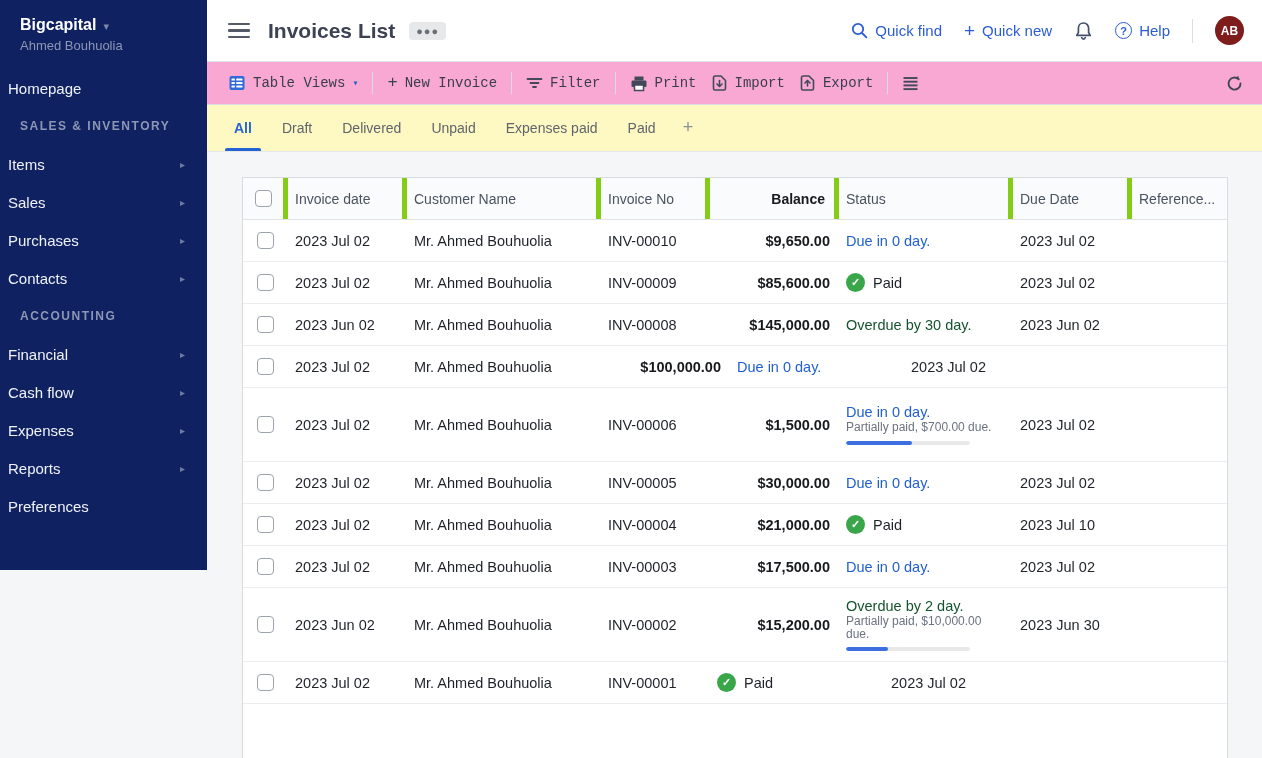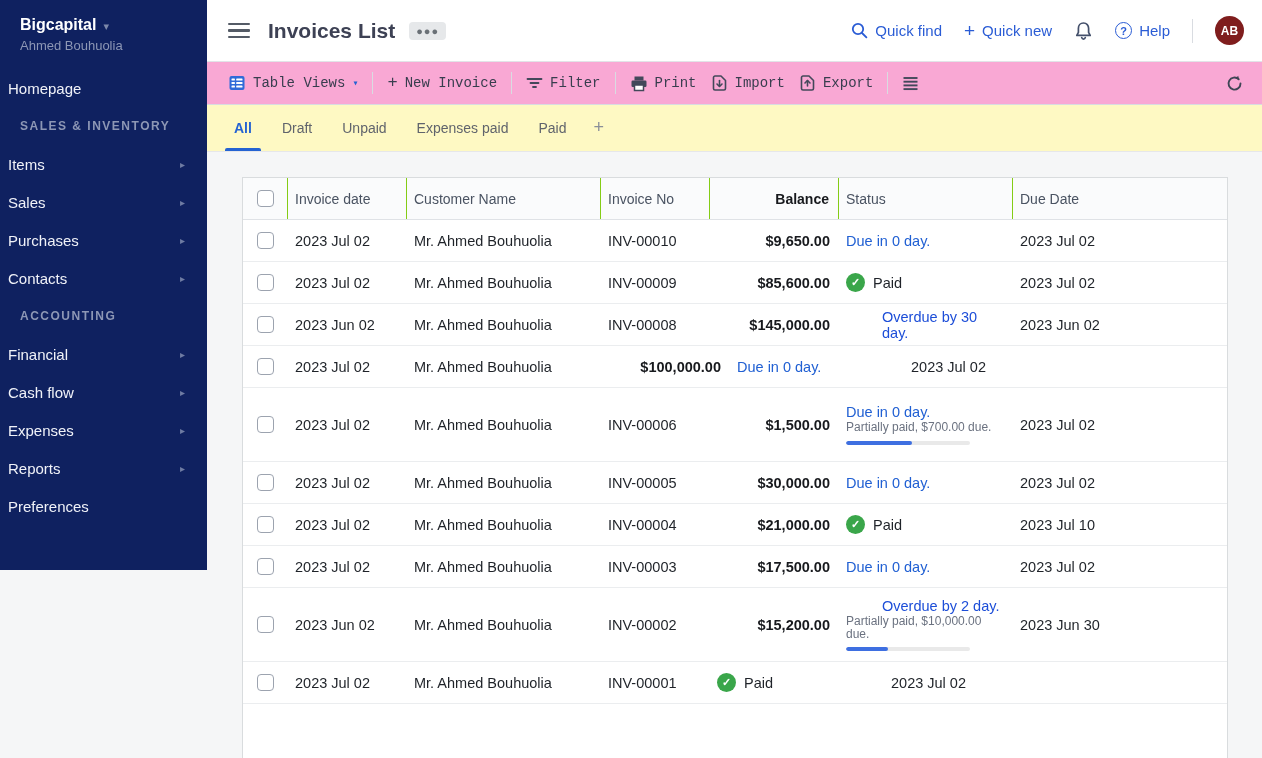--- a/index.html
+++ b/index.html
@@ -59,36 +59,36 @@
     height:3px; background:#2563d2; border-radius:2px 2px 0 0; }
   .tab-add { height:47px; display:flex; align-items:center; padding:0 12px;
     color:#8a8f98; font-size:18px; cursor:pointer; }
 
   
   .content { position:absolute; top:153px; left:0; right:0; bottom:0; background:#f5f6f7; }
   .invoice-table { position:absolute; left:35px; top:24px; width:986px; bottom:-1px;
     background:#fff; border:1px solid #d9dcde; border-bottom:none; }
   .thead { display:flex; height:42px; background:#fafbfc; border-bottom:1px solid #dfe2e6; }
   .th { display:flex; align-items:center; padding-left:7px; font-size:14px; color:#4a5362;
-    border-right:1px solid #84cc16; cursor:pointer; overflow:hidden; white-space:nowrap; }
+    border-right:5px solid #84cc16; cursor:pointer; overflow:hidden; white-space:nowrap; }
   .th:last-child { border-right:none; }
   .row { display:flex; height:42px; border-bottom:1px solid #ebedef; background:#fff; }
   .row.tall { height:74px; }
   .cell { display:flex; align-items:center; padding-left:7px; font-size:14.5px; color:#1f2329;
     overflow:hidden; white-space:nowrap; }
   .c0 { width:45px; justify-content:center; padding-left:0; }
   .c1 { width:119px; } .c2 { width:194px; } .c3 { width:109px; }
   .c4 { width:129px; justify-content:flex-end; padding-right:9px; font-weight:bold; color:#17191d; }
   .c5 { width:174px; } .c6 { width:119px; } .c7 { flex:1; }
   .checkbox { width:17px; height:17px; border:1.5px solid #9ca3af; border-radius:4px;
     background:#fff; cursor:pointer; }
   .status-cell { flex-direction:column; align-items:flex-start; justify-content:center;
     white-space:normal; padding-right:12px; }
   .st-due { color:#2160d3; }
-  .st-overdue { color:#1d4ed8;margin-left:36px; }
+  .st-overdue { color:#14532d; }
   .st-paid { display:flex; align-items:center; gap:8px; color:#1f2329; }
   .paid-circle { width:19px; height:19px; border-radius:50%; background:#3aa64a; color:#fff;
     font-size:11px; font-weight:bold; display:flex; align-items:center; justify-content:center; }
   .substatus { font-size:12px; color:#6b7280; line-height:1.1; margin-top:1px; }
   .progress-track { width:124px; height:4px; background:#e9e9e9; border-radius:2px;
     margin-top:6px; overflow:hidden; }
   .progress-fill { height:100%; background:#3e6fe1; border-radius:2px; }
 
   .icon-svg { display:block; }
 </style>
@@ -249,20 +249,21 @@
           <path d="M15.5 9.5 A6 6 0 1 1 13.7 5.3" fill="none" stroke="#3f4555" stroke-width="1.9" stroke-linecap="round"></path>
           <path d="M13.2 1.8 L14.1 5.6 L10.3 4.7 Z" fill="#3f4555"></path>
         </svg>
     </div>
   </div>
 
   <div class="tabsbar">
     <div id="tabs-container" style="display:flex;">
         <div class="tab active">All</div>
         <div class="tab">Draft</div>
+        <div class="tab">Delivered</div>
         <div class="tab">Unpaid</div>
         <div class="tab">Expenses paid</div>
         <div class="tab">Paid</div>
       </div>
     <div class="tab-add">+</div>
   </div>
 
   <div class="content">
     <div class="invoice-table">
       <div class="thead" id="table-head">
@@ -280,20 +281,23 @@
           </div>
           <div class="th c4">
             <span>Balance</span>
           </div>
           <div class="th c5">
             <span>Status</span>
           </div>
           <div class="th c6">
             <span>Due Date</span>
           </div>
+          <div class="th c7">
+            <span>Reference...</span>
+          </div>
         </div>
       <div id="table-body">
           <div class="row">
             <div class="cell c0">
               <div class="checkbox"></div>
             </div>
             <div class="cell c1">2023 Jul 02</div>
             <div class="cell c2">Mr. Ahmed Bouhuolia</div>
             <div class="cell c3">INV-00010</div>
             <div class="cell c4">$9,650.00</div>

